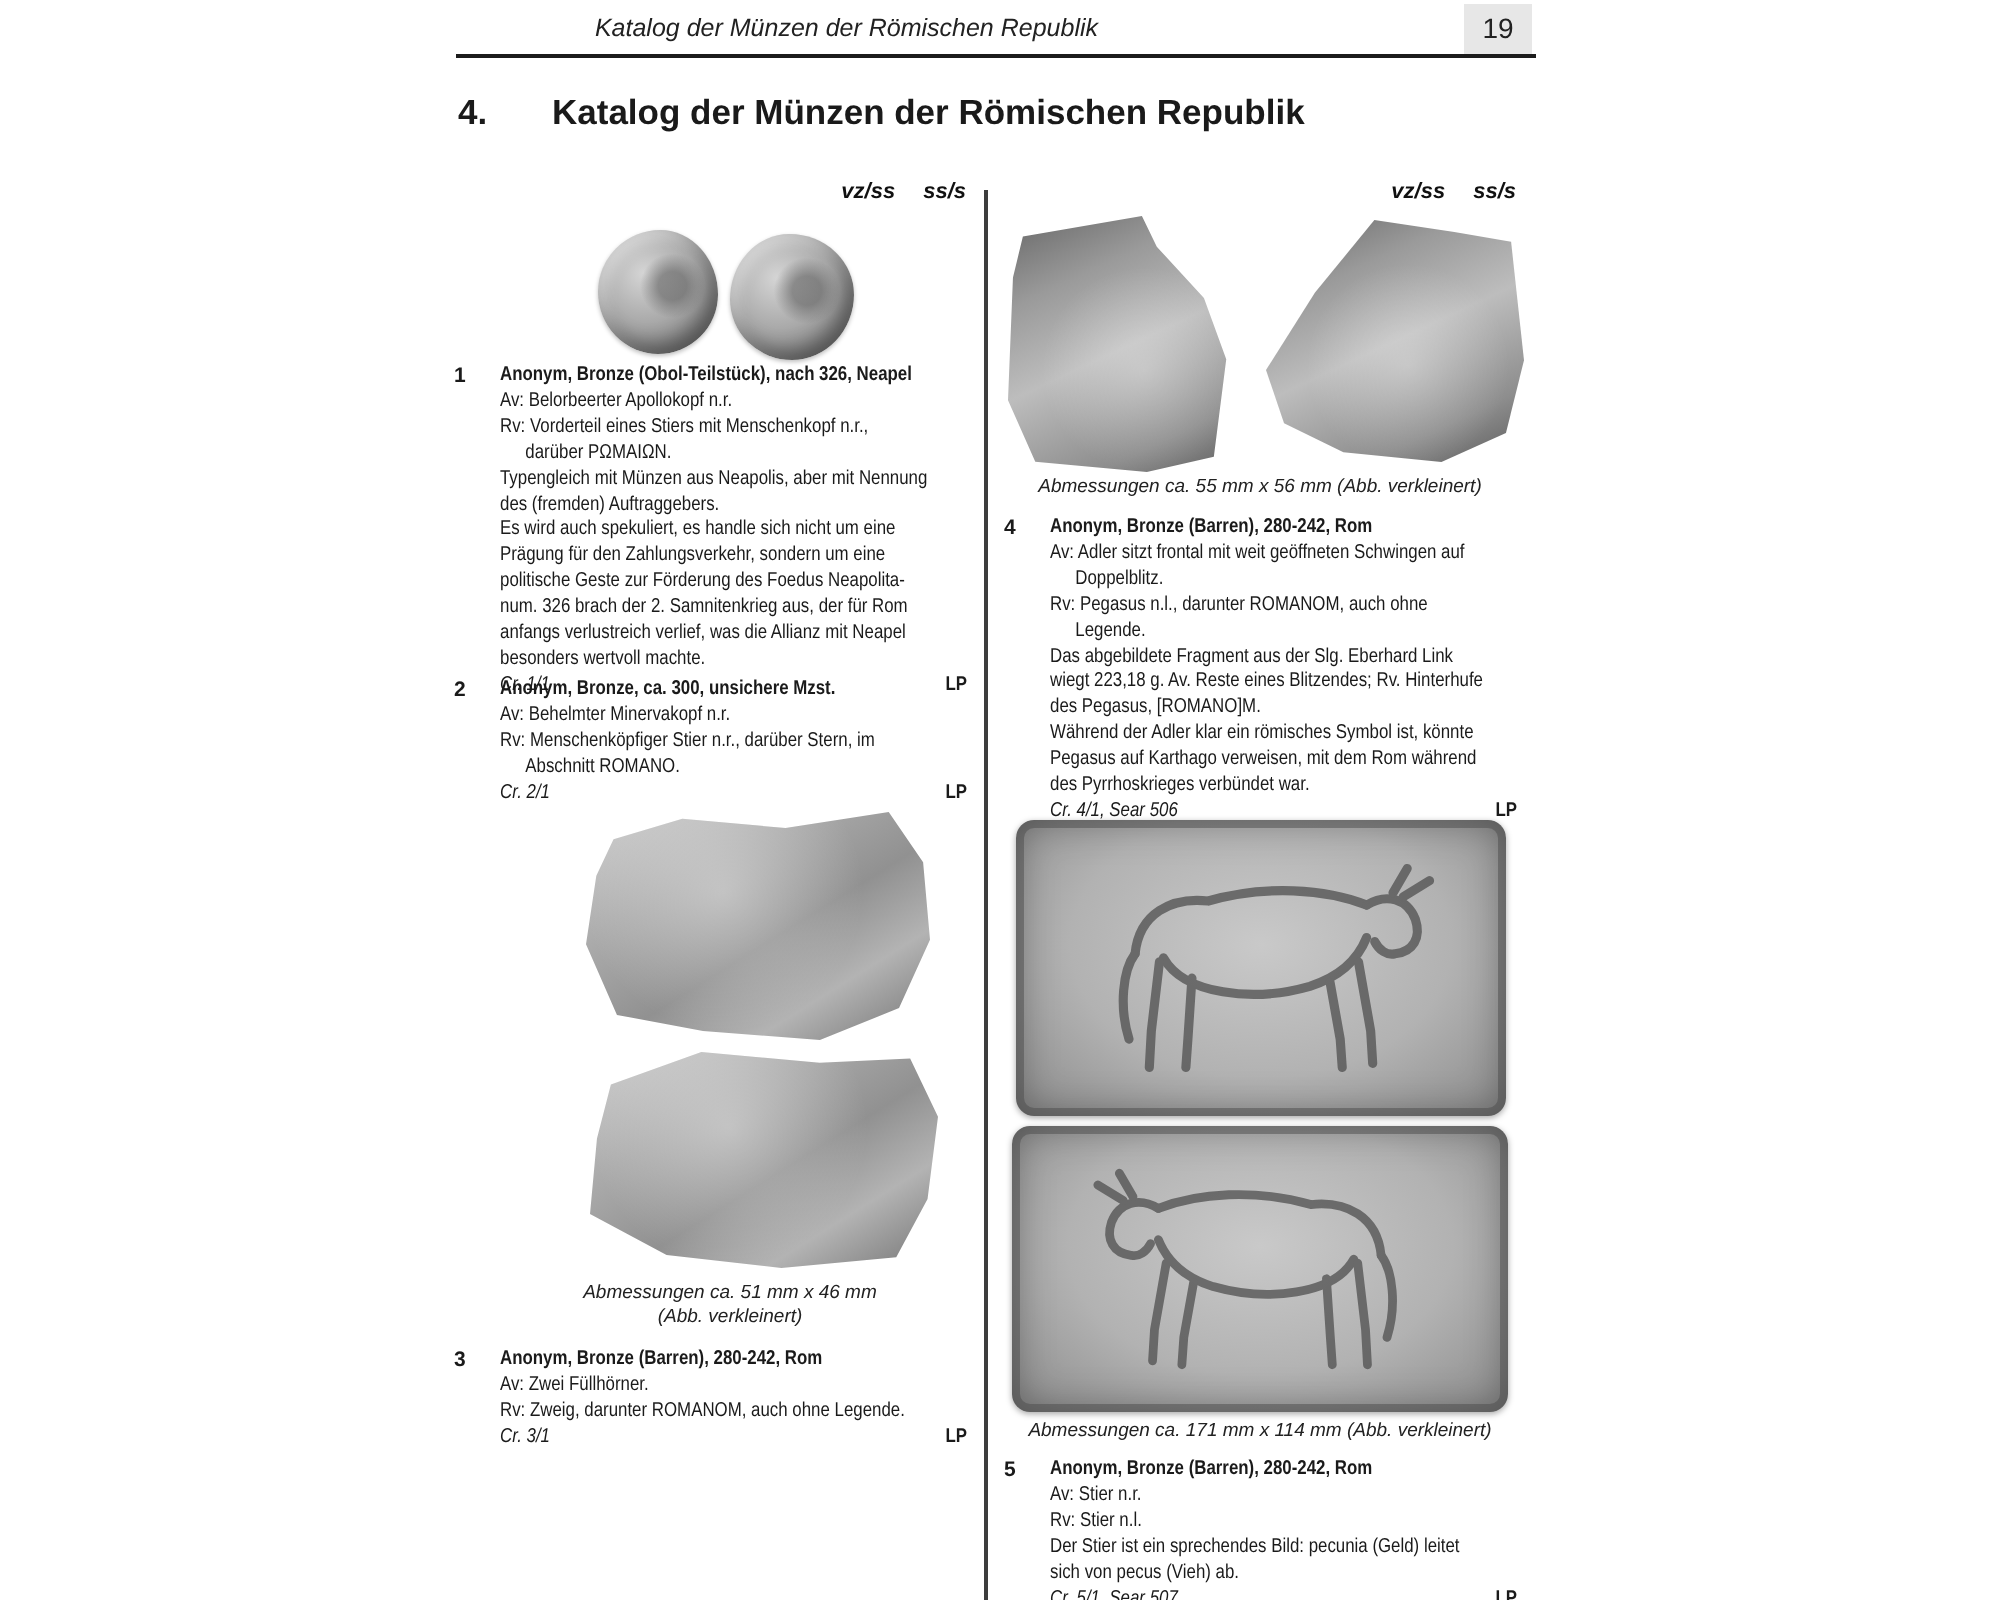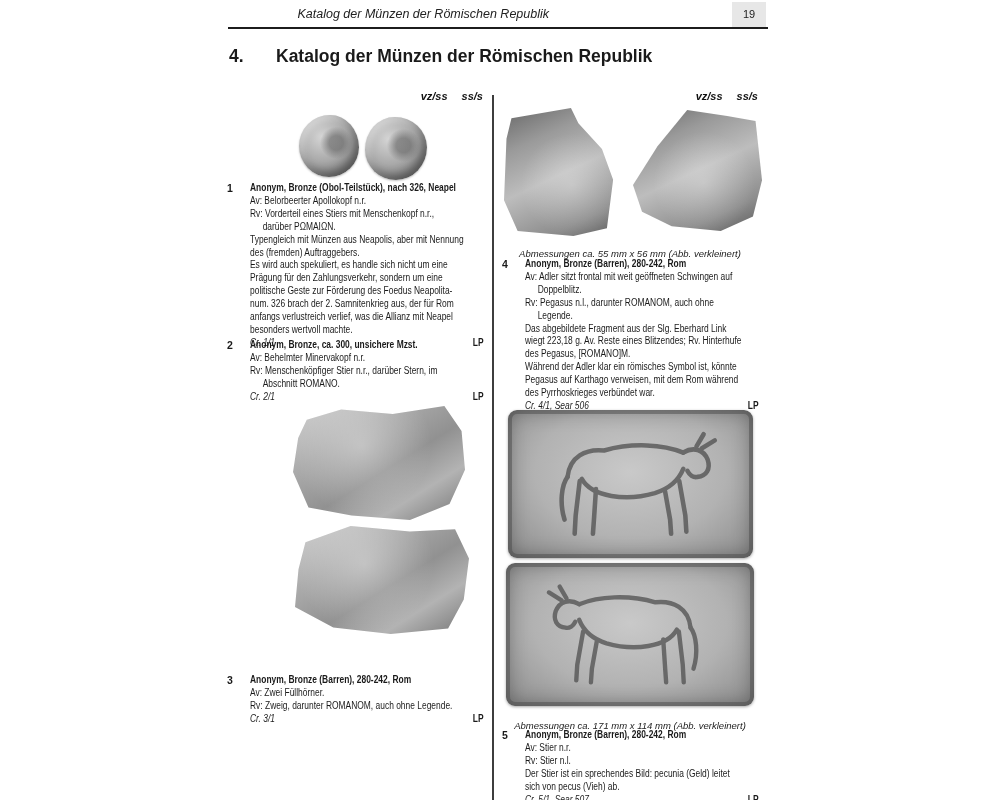--- a/index.html
+++ b/index.html
@@ -8,21 +8,21 @@
     position:relative; width:836px; height:800px; background:#ffffff;
     font-family:"Liberation Sans", sans-serif; color:#1a1a1a; overflow:hidden;
   }
   
   .running-title {
     position:absolute; top:7px; right:287px;
     font-size:12.5px; font-style:italic; color:#222;
   }
   .page-box {
     position:absolute; left:732px; top:2px; width:34px; height:25px;
-    background:#e7e7e7; text-align:center; line-height:25px; font-size:11px; color:#222;
+    background:#e7e7e7; text-align:center; line-height:25px; font-size:14px; color:#222;
   }
   .header-rule { position:absolute; left:228px; top:27px; width:540px; height:2px; background:#1c1c1c; }
   
   .chapter-num   { position:absolute; left:229px; top:46px; font-size:17.5px; font-weight:700; }
   .chapter-title { position:absolute; left:276px; top:46px; font-size:17.5px; font-weight:700; }
   
   .col { position:absolute; top:88px; width:256px; height:712px;text-decoration:underline; }
   .col-left  { left:227px; }
   .col-right { left:502px; }
   .divider { position:absolute; left:492px; top:95px; width:2px; height:705px; background:#3d3d3d; }
@@ -38,21 +38,21 @@
     transform:scaleX(0.843); transform-origin:0 0; white-space:nowrap;
   }
   .entry .title { font-weight:700; }
   .entry .ln.indent { padding-left:15px; }
   .refrow { display:flex; justify-content:space-between; }
   .ref { font-style:italic; }
   .price { font-weight:700; }
   
   .caption {
     position:absolute; left:0; right:0; text-align:center;
-    font-size:9.5px; font-style:italic; line-height:12px; color:#222;margin-top:10px;
+    font-size:9.5px; font-style:italic; line-height:12px; color:#222;
   }
   
   .coin {
     position:absolute;
     background:
       radial-gradient(circle at 62% 45%, rgba(90,90,90,.55) 0 14%, transparent 32%),
       radial-gradient(circle at 38% 35%, #d5d5d5, #a9a9a9 45%, #878787 72%, #6b6b6b 100%);
     box-shadow: inset -4px -5px 9px rgba(0,0,0,.35), inset 3px 4px 7px rgba(255,255,255,.45), 0 1px 2px rgba(0,0,0,.25);
   }
   .coin1 { border-radius:52% 48% 50% 50% / 50% 52% 48% 50%; }
@@ -138,20 +138,24 @@
         <div class="refrow">
           <span class="ref">Cr. 2/1</span>
           <span class="price">LP</span>
         </div>
       </div>
     </div>
 
     <div class="lump lump1" style="left:66px; top:318px; width:172px; height:114px;"></div>
     <div class="lump lump2" style="left:68px; top:438px; width:174px; height:108px;"></div>
 
+    <div class="caption" style="top:553px; padding-left:20px;">
+      <div>Abmessungen ca. 51 mm x 46 mm</div>
+      <div>(Abb. verkleinert)</div>
+    </div>
 
     <div class="entry" style="top:586px;">
       <div class="num">3</div>
       <div class="body">
         <div class="title">Anonym, Bronze (Barren), 280-242, Rom</div>
         <div class="ln">Av: Zwei Füllhörner.</div>
         <div class="ln">Rv: Zweig, darunter ROMANOM, auch ohne Legende.</div>
         <div class="refrow">
           <span class="ref">Cr. 3/1</span>
           <span class="price">LP</span>

